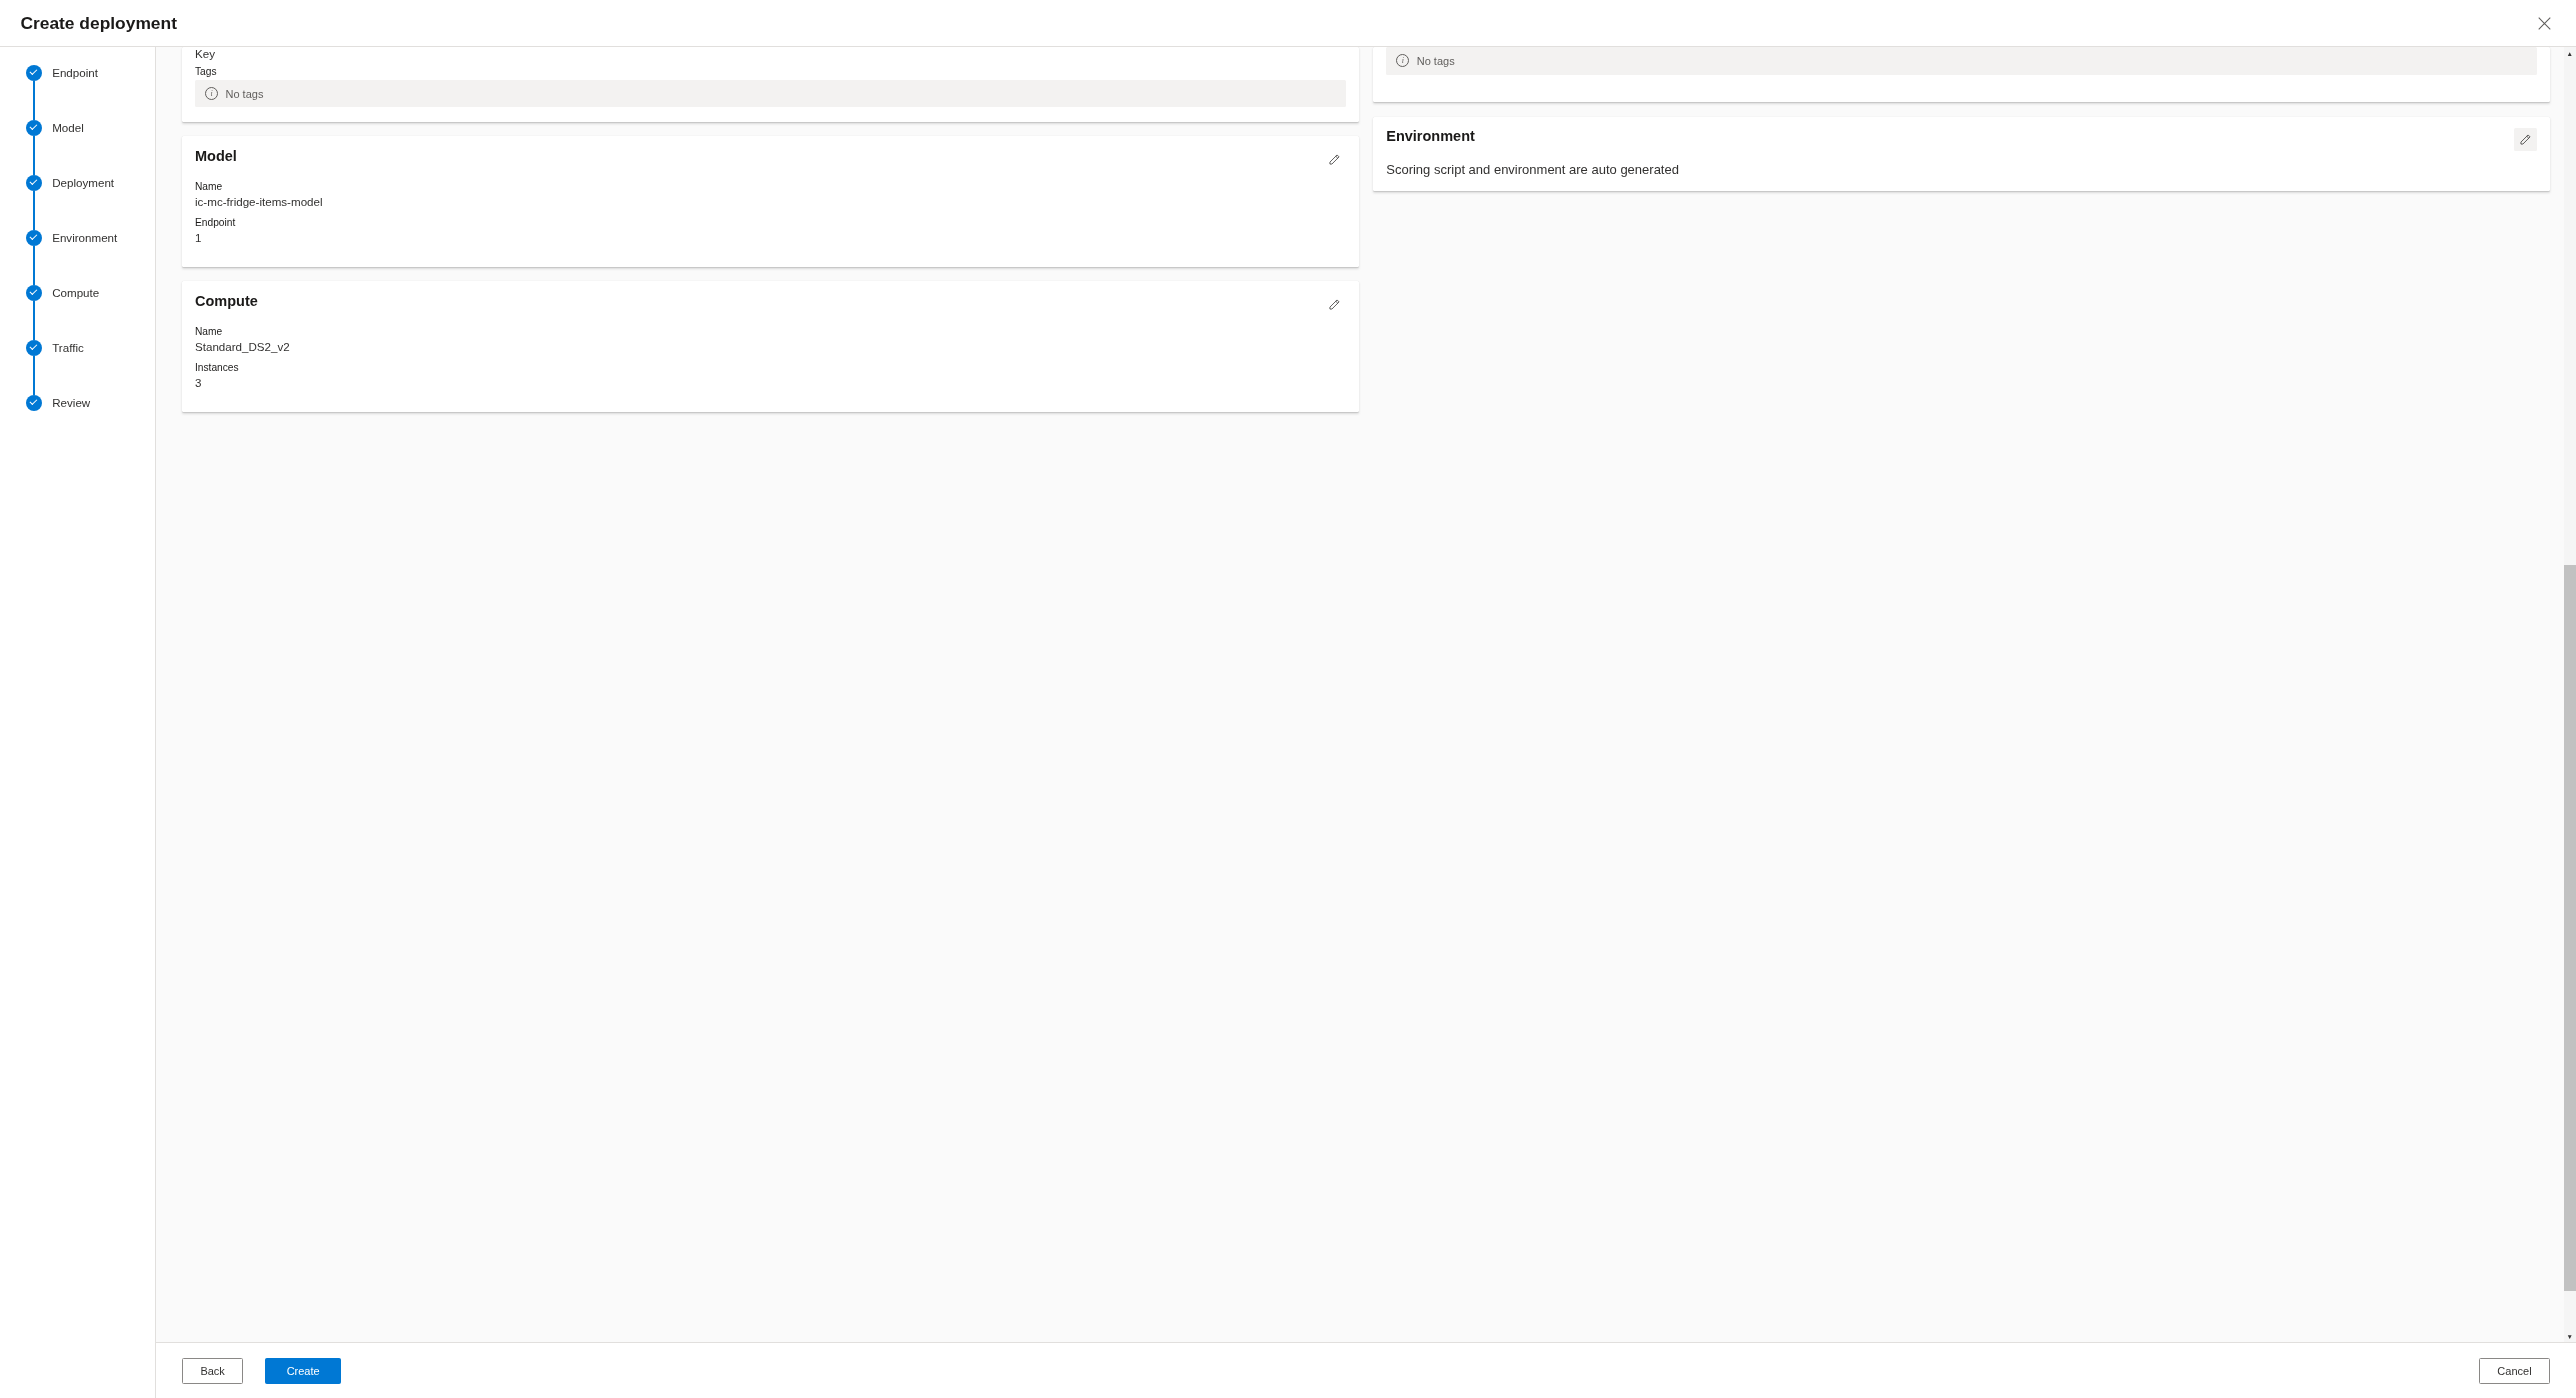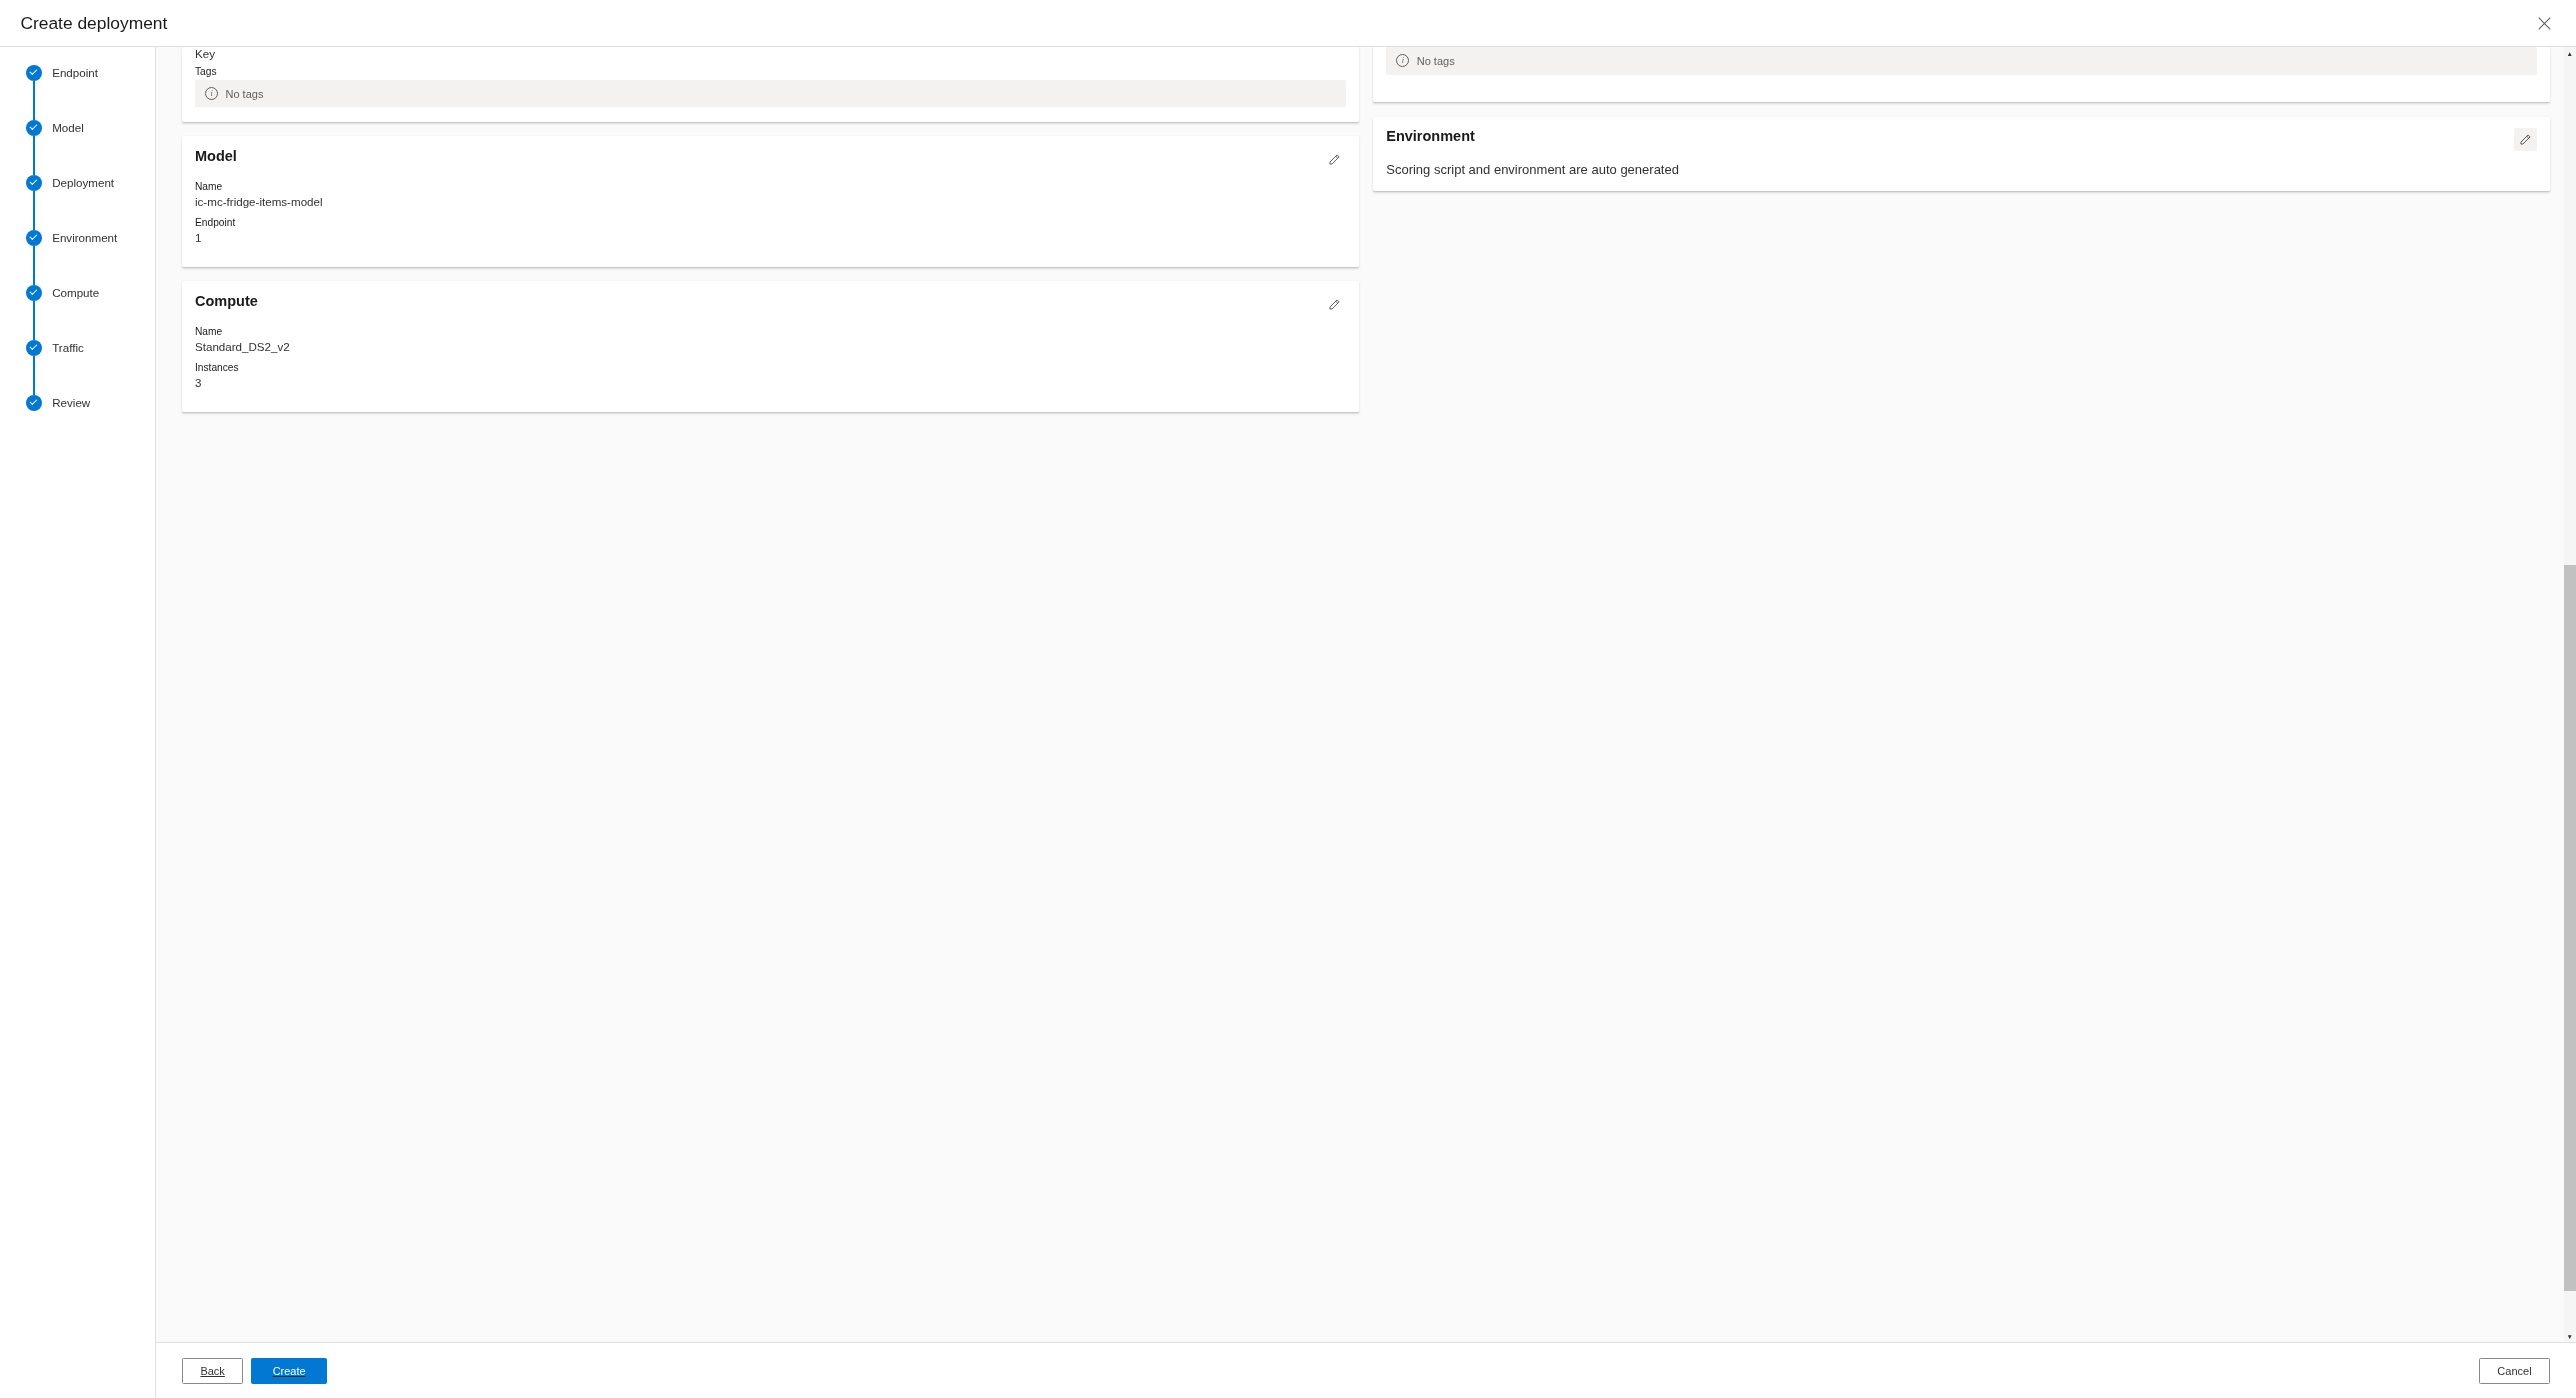--- a/index.html
+++ b/index.html
@@ -22,21 +22,21 @@
     }
     .dialog-header {
       display: flex;
       justify-content: space-between;
       align-items: center;
       padding: 11.6px 20.4px;
       border-bottom: 0.7px solid #e1dfdd;
     }
     .dialog-title {
       font-size: 17.4px;
-      font-weight: 400;
+      font-weight: 700;
       color: #1b1a19;
     }
     .close-btn {
       background: none;
       border: none;
       cursor: pointer;
       width: 23px;
       height: 23px;
       display: flex;
       align-items: center;
@@ -210,22 +210,21 @@
     .footer {
       display: flex;
       justify-content: space-between;
       align-items: center;
       padding: 14.5px 26px;
       background: #ffffff;
       border-top: 0.7px solid #e1dfdd;
     }
     .footer-left {
       display: flex;
-      gap: 8px;
-      text-decoration: underline;
+      gap: 22px;
     }
     .btn {
       font-size: 11px;
       padding: 5.8px 17.4px;
       border-radius: 1.5px;
       cursor: pointer;
       font-family: inherit;
     }
     .btn-secondary {
       background: #fff;

